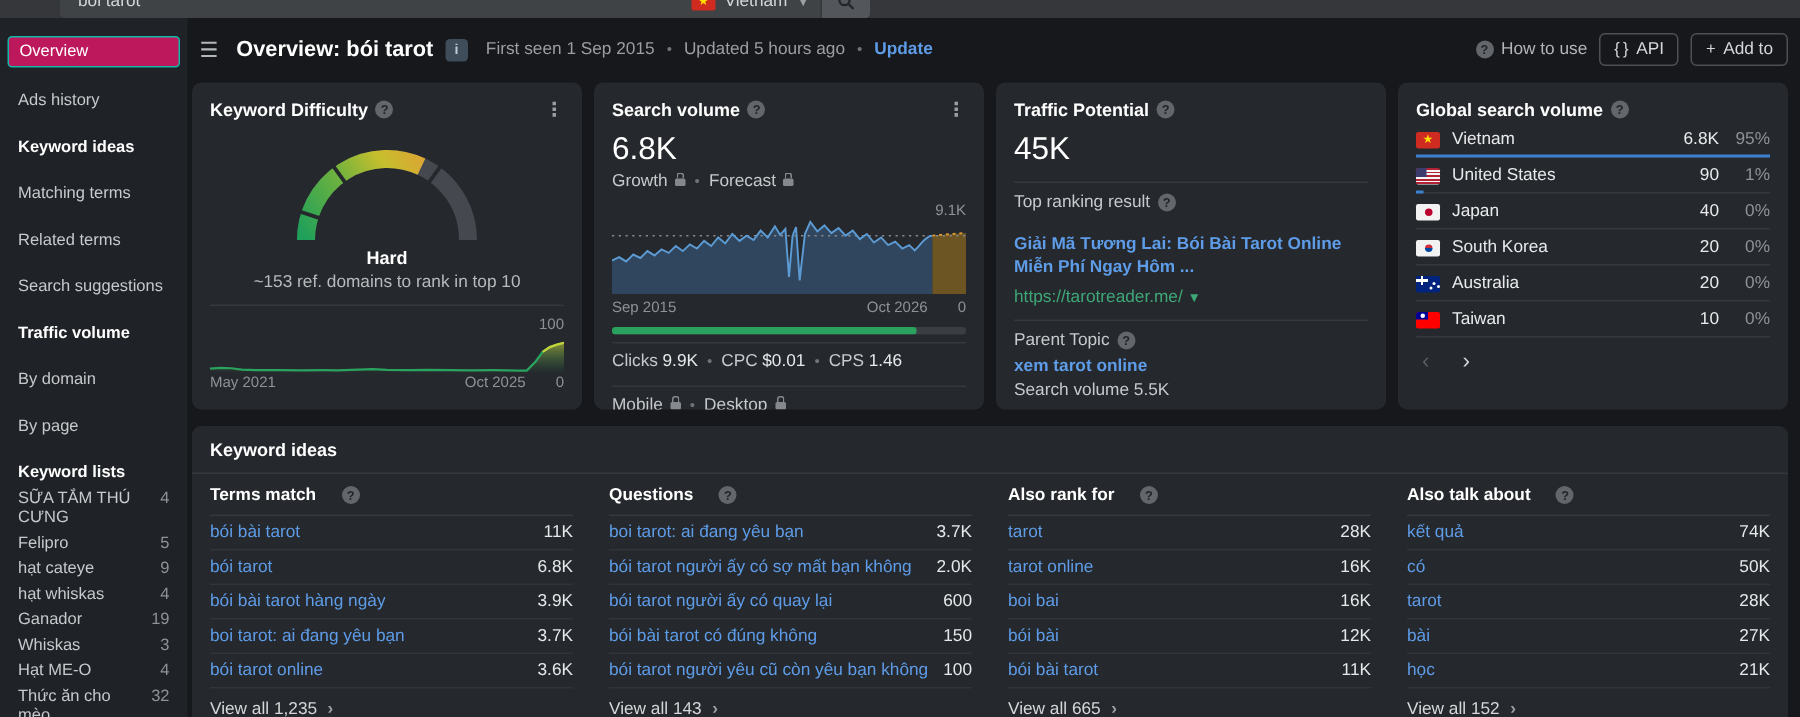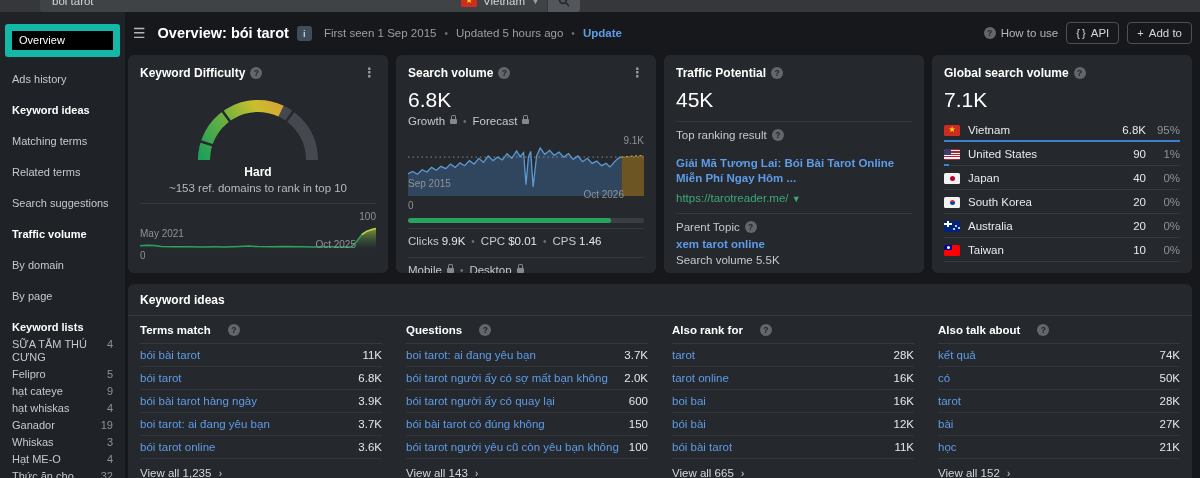--- a/index.html
+++ b/index.html
@@ -21,21 +21,21 @@
   .jp{background:#f2f2f2}.jp::after{content:"";position:absolute;left:5.5px;top:3px;width:5px;height:5px;border-radius:50%;background:#bc002d}
   .kr{background:#f2f2f2}.kr::after{content:"";position:absolute;left:5.5px;top:3px;width:5px;height:5px;border-radius:50%;background:linear-gradient(180deg,#cd2e3a 50%,#0047a0 50%)}
   .au{background:#00247d}.au::before{content:"";position:absolute;left:0;top:0;width:8px;height:6px;
       background:linear-gradient(180deg,transparent 38%,#fff 38%,#fff 62%,transparent 62%),linear-gradient(90deg,transparent 38%,#fff 38%,#fff 62%,transparent 62%),#00247d}
   .au::after{content:"";position:absolute;right:3px;top:4px;width:2px;height:2px;background:#fff;border-radius:50%;box-shadow:-2px 3px 0 #fff,3px 2px 0 #fff}
   .tw{background:#fe0000}.tw::before{content:"";position:absolute;left:2.5px;top:1.2px;width:3px;height:3px;background:#fff;border-radius:50%;z-index:1}
   .tw::after{content:"";position:absolute;left:0;top:0;width:8px;height:5.5px;background:#000095}
   
   .sidebar{position:absolute;left:0;top:12px;width:125px;bottom:0;background:#1f2226;padding-top:12px;box-sizing:border-box;overflow:hidden;}
   .nav-item{padding:2px 12px;margin:14px 0;font-size:11px;line-height:13px;color:#c7c9cc;cursor:pointer;}
-  .nav-item.selected{margin:0 5px 2px;padding:3px 7px;background:#000000;border:7px solid #14b8a6;border-radius:3px;color:#fff;}
+  .nav-item.selected{margin:0 5px 2px;padding:3px 7px;background:#be185d;border:1px solid #14b8a6;border-radius:3px;color:#fff;}
   .nav-header{padding:2px 12px;margin-top:13px;font-size:11px;font-weight:bold;color:#fff;line-height:13px;}
   .side-list-item{display:flex;justify-content:space-between;gap:4px;padding:2px 12px;font-size:11px;line-height:13px;color:#c7c9cc;cursor:pointer;}
   .side-list-item .count{color:#8f9296;flex:none;}
   
   .page-head{position:absolute;left:125px;right:8px;top:22px;height:22px;display:flex;align-items:center;gap:8px;}
   .burger{color:#b3b6b9;font-size:14px;margin:0 4px 0 8px;cursor:pointer;}
   .page-title{font-size:14.5px;font-weight:bold;color:#fff;}
   .info-badge{width:15px;height:15px;border-radius:3px;background:#3f4c59;color:#b9cadb;font-size:9.5px;font-weight:bold;
               display:inline-flex;align-items:center;justify-content:center;}
   .meta{font-size:11.5px;color:#9b9ea2;margin-left:4px;}
@@ -56,21 +56,21 @@
   .big-num{font-size:21px;color:#fff;margin-top:7px;line-height:24px;}
   .divider{border-top:1px solid #35393e;margin:9px 0 7px;}
   
   .gauge-wrap{width:150px;margin:3px auto 0;position:relative;height:80px;}
   .kd-score{position:absolute;left:0;right:0;top:34px;text-align:center;font-size:31px;color:#fff;}
   .kd-level{text-align:center;font-size:12px;font-weight:bold;color:#fff;margin-top:1px;}
   .kd-sub{text-align:center;font-size:11.5px;color:#b8babd;margin-top:3px;}
   .spark{position:relative;height:50px;margin-top:4px;}
   .spark svg{position:absolute;left:0;top:6px;}
   .ax{position:absolute;top:0;right:0;font-size:10px;color:#8f9296;}
-  .xlab{position:absolute;bottom:0;left:0;right:0;display:flex;font-size:10px;color:#8f9296;flex-direction:column;}
+  .xlab{position:absolute;bottom:0;left:0;right:0;display:flex;font-size:10px;color:#8f9296;}
   .xlab .xr{margin-left:auto;margin-right:20px;}
   
   .tg-row{display:flex;align-items:center;gap:6px;font-size:11.5px;color:#c7c9cc;margin-top:3px;}
   .tg{display:inline-flex;align-items:center;cursor:pointer;}
   .lock{display:inline-block;width:7px;height:5px;background:#85888c;border-radius:1px;margin-left:5px;position:relative;}
   .lock::before{content:"";position:absolute;left:1px;top:-3.5px;width:3px;height:3px;border:1px solid #85888c;border-bottom:none;border-radius:2px 2px 0 0;}
   .vchart{position:relative;height:80px;margin-top:4px;}
   .vchart svg{position:absolute;left:0;top:13px;}
   .pbar{height:5px;border-radius:2px;background:#3a3d41;margin:7px 0 2px;overflow:hidden;}
   .pbar .fill{height:100%;background:#28a25d;border-radius:2px;}
@@ -331,21 +331,20 @@
       </div>
       <div class="blue-link">xem tarot online</div>
       <div class="sub-line">Search volume 5.5K</div>
     </div>
 
     <div class="card">
       <div class="card-head">
         <span>Global search volume</span>
         <span class="q-icon">?</span>
       </div>
-      <div class="big-num" style="margin-bottom:6px">7.1K</div>
       <div id="countries">
           <div class="c-row">
      <span class="flag vn"></span>
      <span class="c-name">Vietnam</span>
      <span class="c-vol">6.8K</span>
      <span class="c-pct">95%</span>
      <span class="c-bar" style="width:100%"></span>
    </div>
           <div class="c-row">
      <span class="flag us"></span>

